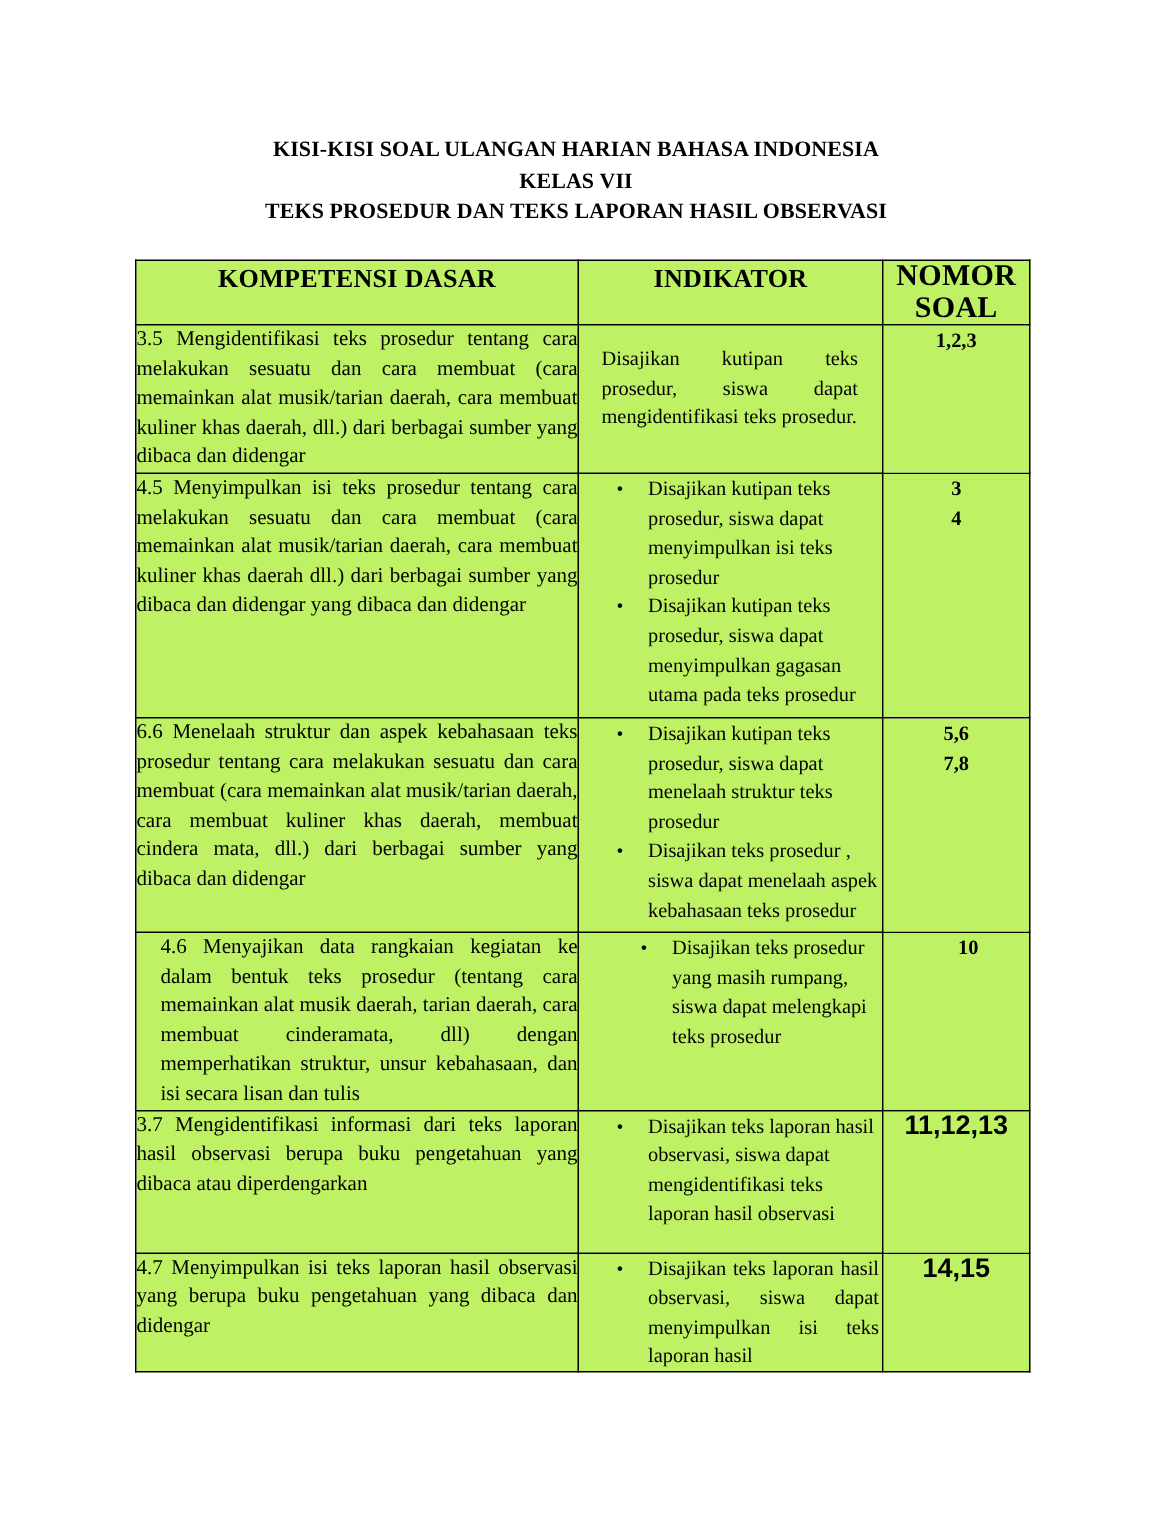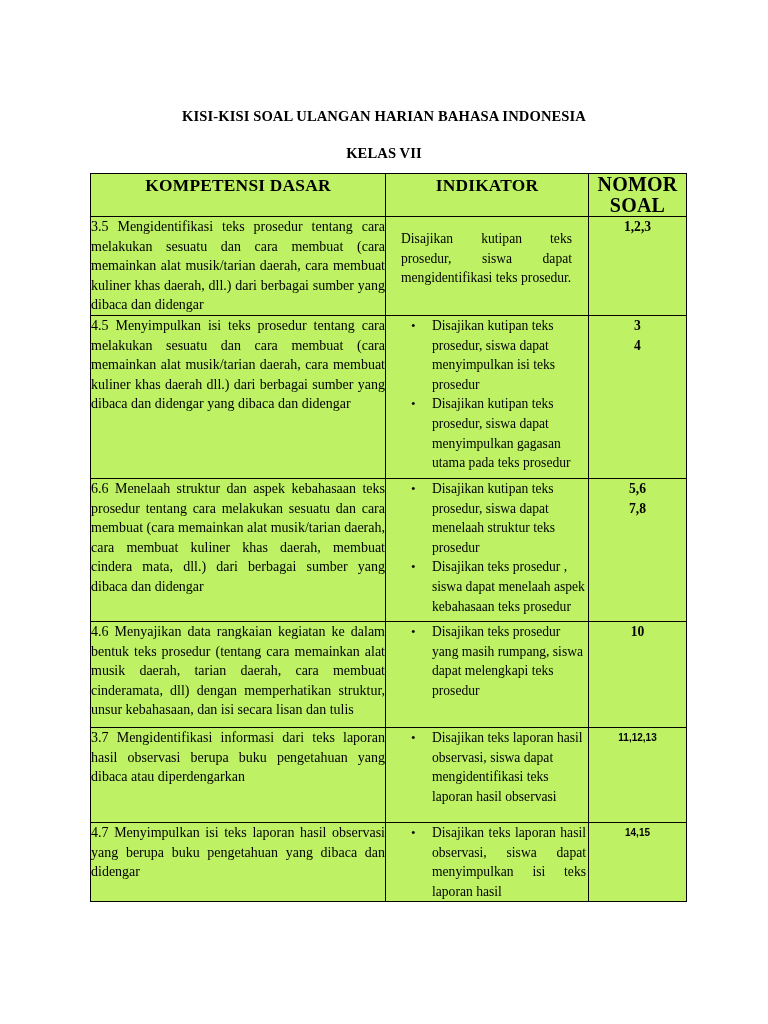--- a/index.html
+++ b/index.html
@@ -29,21 +29,21 @@
     position: absolute;
     left: 0;
     top: 90px;
     width: 768px;
     text-align: center;
     font-weight: bold;
     font-size: 14.6px;
     line-height: 20.6px;
     letter-spacing: 0.1px;
   }
-  .doc-title div { white-space: nowrap; margin-top: 16px; }
+  .doc-title div { white-space: nowrap; }
 
   
   .kisi-table {
     position: absolute;
     left: 90px;
     top: 173px;
     width: 596px;
     border-collapse: collapse;
     table-layout: fixed;
   }
@@ -125,30 +125,30 @@
     position: relative;
   }
   .no .num {
     display: block;
     text-align: center;
     font-weight: bold;
   }
   .no .num.sans {
     font-family: "Liberation Sans", "DejaVu Sans", sans-serif;
     font-weight: bold;
-    font-size: 10px;
+    font-size: 18px;
   }
   .no .spacer-3 { height: 58.8px; }
   .no .spacer-2 { height: 70px; }
 
   
   tr.r1 td { height: 96px; }
   tr.r2 td { height: 162px; }
   tr.r3 td { height: 142px; }
-  tr.r4 td { height: 105px; }
+  tr.r4 td { height: 105px; padding-left: 16px; }
   tr.r5 td { height: 94px; }
   tr.r6 td { height: 68px; }
 
   
   tr.r6 td.ind-clip {
     overflow: hidden;
   }
   .clip-wrap {
     max-height: 100%;
     overflow: hidden;

